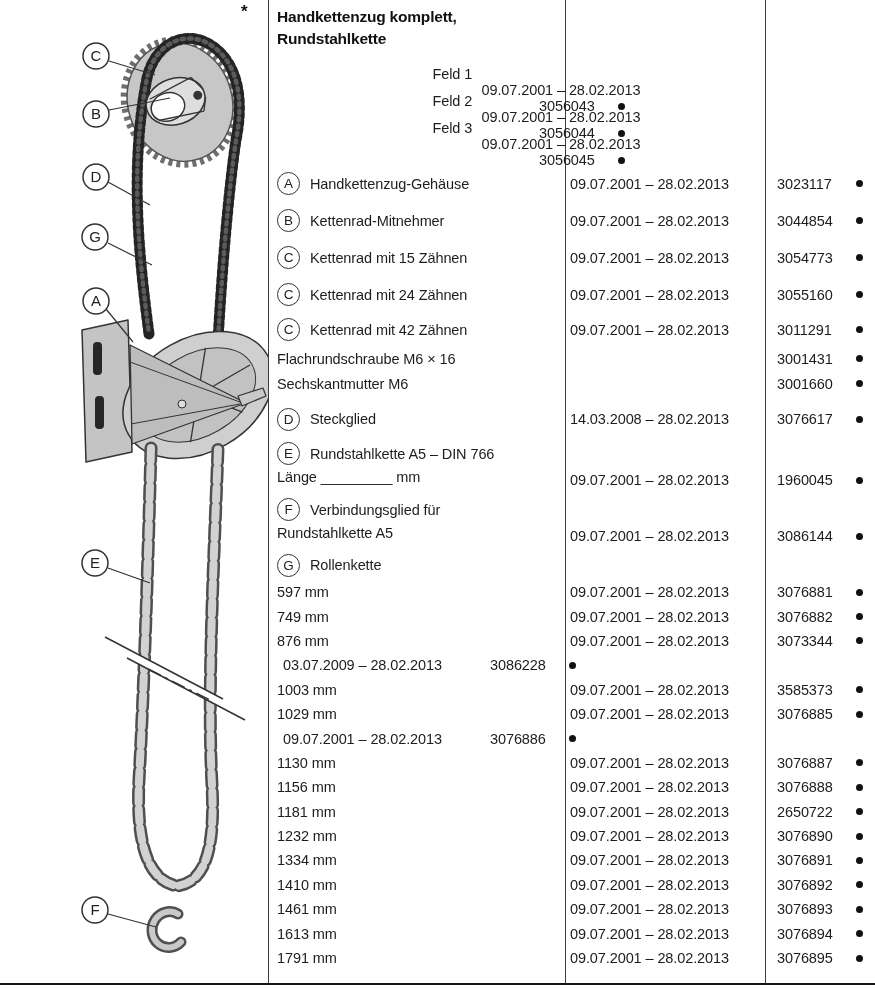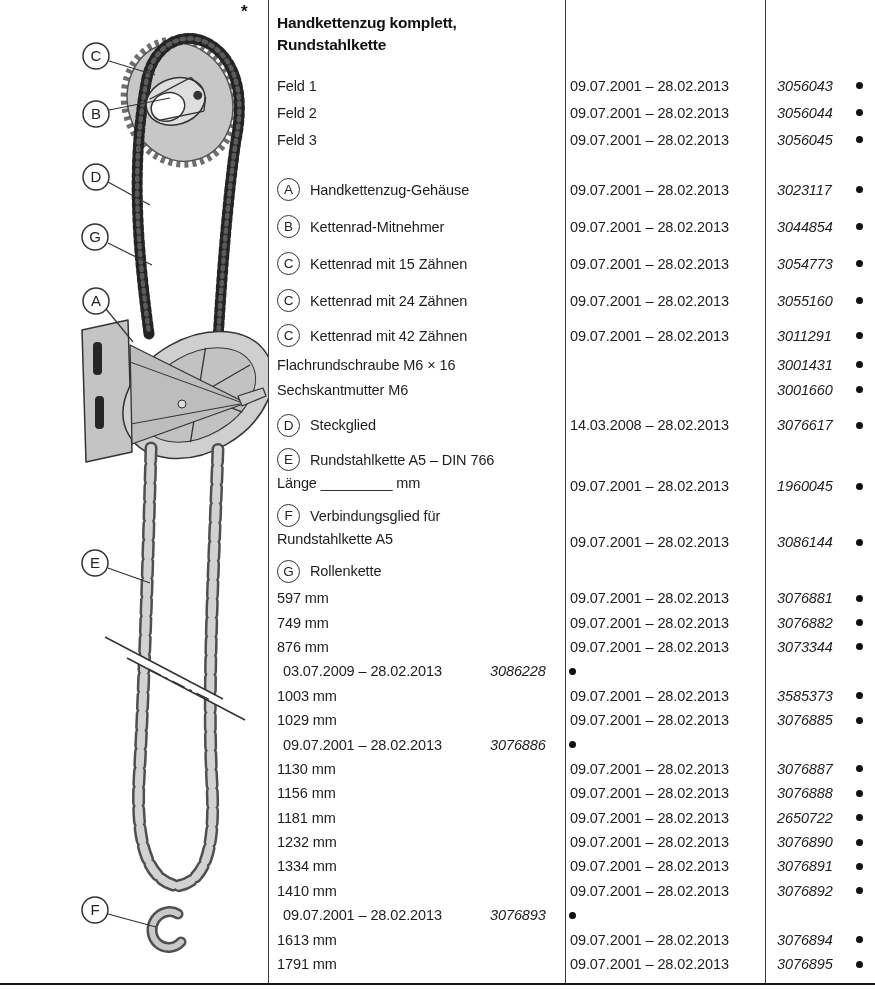--- a/index.html
+++ b/index.html
@@ -13,38 +13,38 @@
   }
   
   .vline{position:absolute;top:0;height:983px;width:1px;background:#3c3c3c;}
   .vline.v1{left:268px;}
   .vline.v2{left:565px;}
   .vline.v3{left:765px;}
   .hrule{position:absolute;left:0;top:983px;width:875px;height:2px;background:#161616;}
   
   .star{position:absolute;left:241px;top:2px;font-weight:bold;font-size:17px;color:#111;}
   
-  .content{position:absolute;left:277px;top:12px;right:0;}
+  .content{position:absolute;left:277px;top:6px;right:0;}
   .title{font-weight:bold;font-size:15.5px;line-height:22px;color:#111;letter-spacing:-0.2px;}
   .rows{margin-top:16px;}
   .row{display:flex;align-items:center;font-size:14.5px;letter-spacing:-0.1px;}
   .cell.desc{width:287px;flex:none;min-width:0;}
   .line{display:flex;align-items:center;}
   .chip{
     width:23px;height:23px;flex:none;background:#fff;
     border:1.5px solid #333;border-radius:50%;
     display:inline-flex;align-items:center;justify-content:center;
     font-size:13.5px;margin-right:10px;box-sizing:border-box;color:#222;
   }
   .cell.date{width:201px;flex:none;padding-left:6px;box-sizing:border-box;white-space:nowrap;}
-  .cell.part{flex:1;display:flex;align-items:center;font-style:italic;}
+  .cell.part{flex:1;display:flex;align-items:center;}
   .num{margin-left:12px;width:66px;}
   .dot{width:7px;height:7px;border-radius:50%;background:#111;margin-left:13px;flex:none;}
   
-  .t-feld{height:27px;}
+  .t-feld{height:27px;flex-direction:column;}
   .t-circled{height:37px;}
   .t-circled-tight{height:33px;}
   .t-plain{height:25px;}
   .t-circled-d{height:34px;}
   .t-header{height:30px;}
   .t-mm{height:24.4px;}
   .t-multiline{align-items:flex-end;padding-bottom:2px;}
   .t-multiline .line{height:23px;}
   .t-feld + .t-circled{margin-top:18px;}
   .t-plain + .t-circled-d{margin-top:6px;}
@@ -551,20 +551,27 @@
       </div>
 
     </div>
     <div class="cell date">09.07.2001 – 28.02.2013</div>
     <div class="cell part">
       <span class="num">3076892</span>
       <span class="dot"></span>
     </div>
   </div>
         <div class="row t-mm">
+    <div class="cell desc">
+      <div class="line line1">
+
+        <span class="lbl">1461 mm</span>
+      </div>
+
+    </div>
     <div class="cell date">09.07.2001 – 28.02.2013</div>
     <div class="cell part">
       <span class="num">3076893</span>
       <span class="dot"></span>
     </div>
   </div>
         <div class="row t-mm">
     <div class="cell desc">
       <div class="line line1">
 

